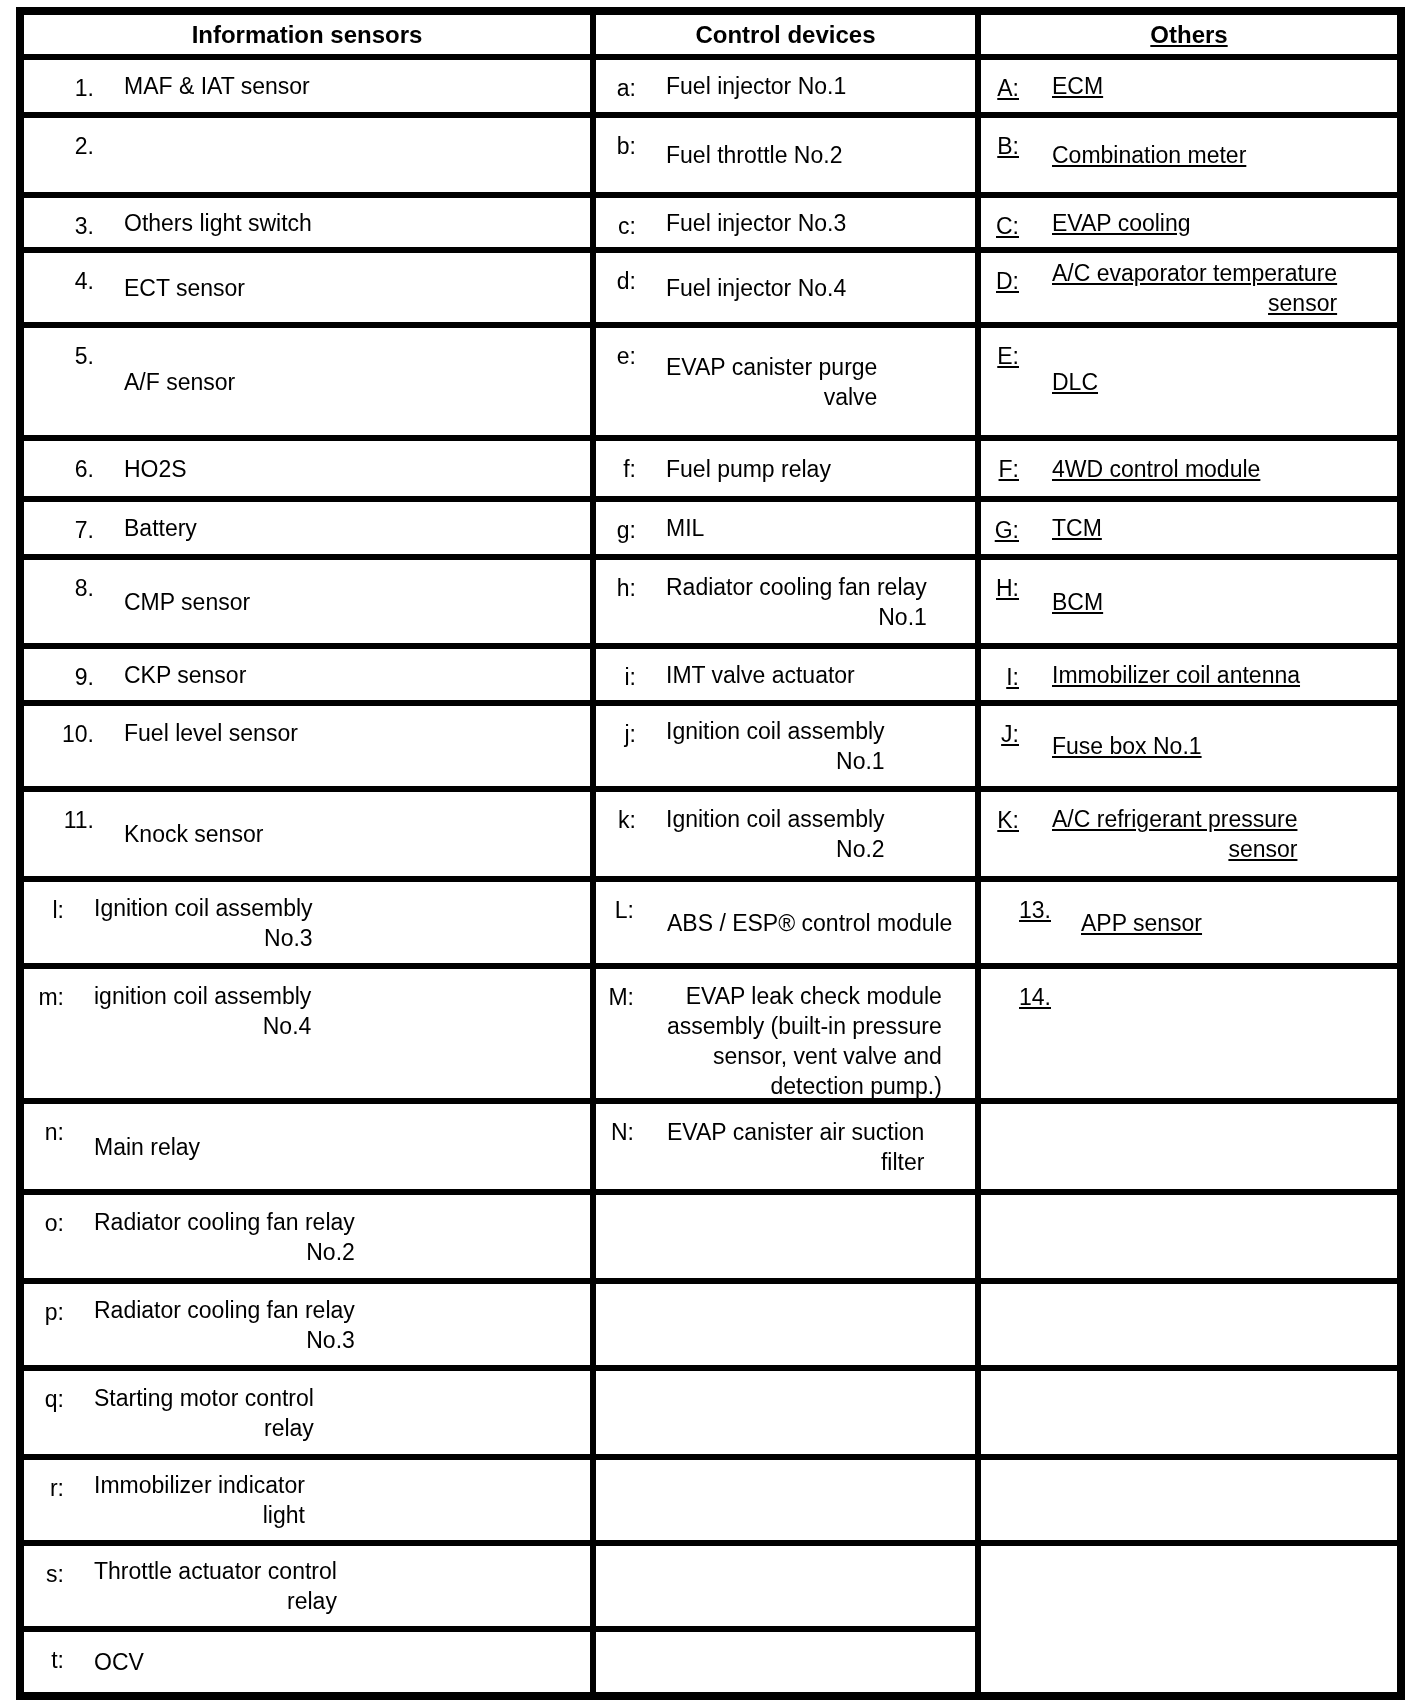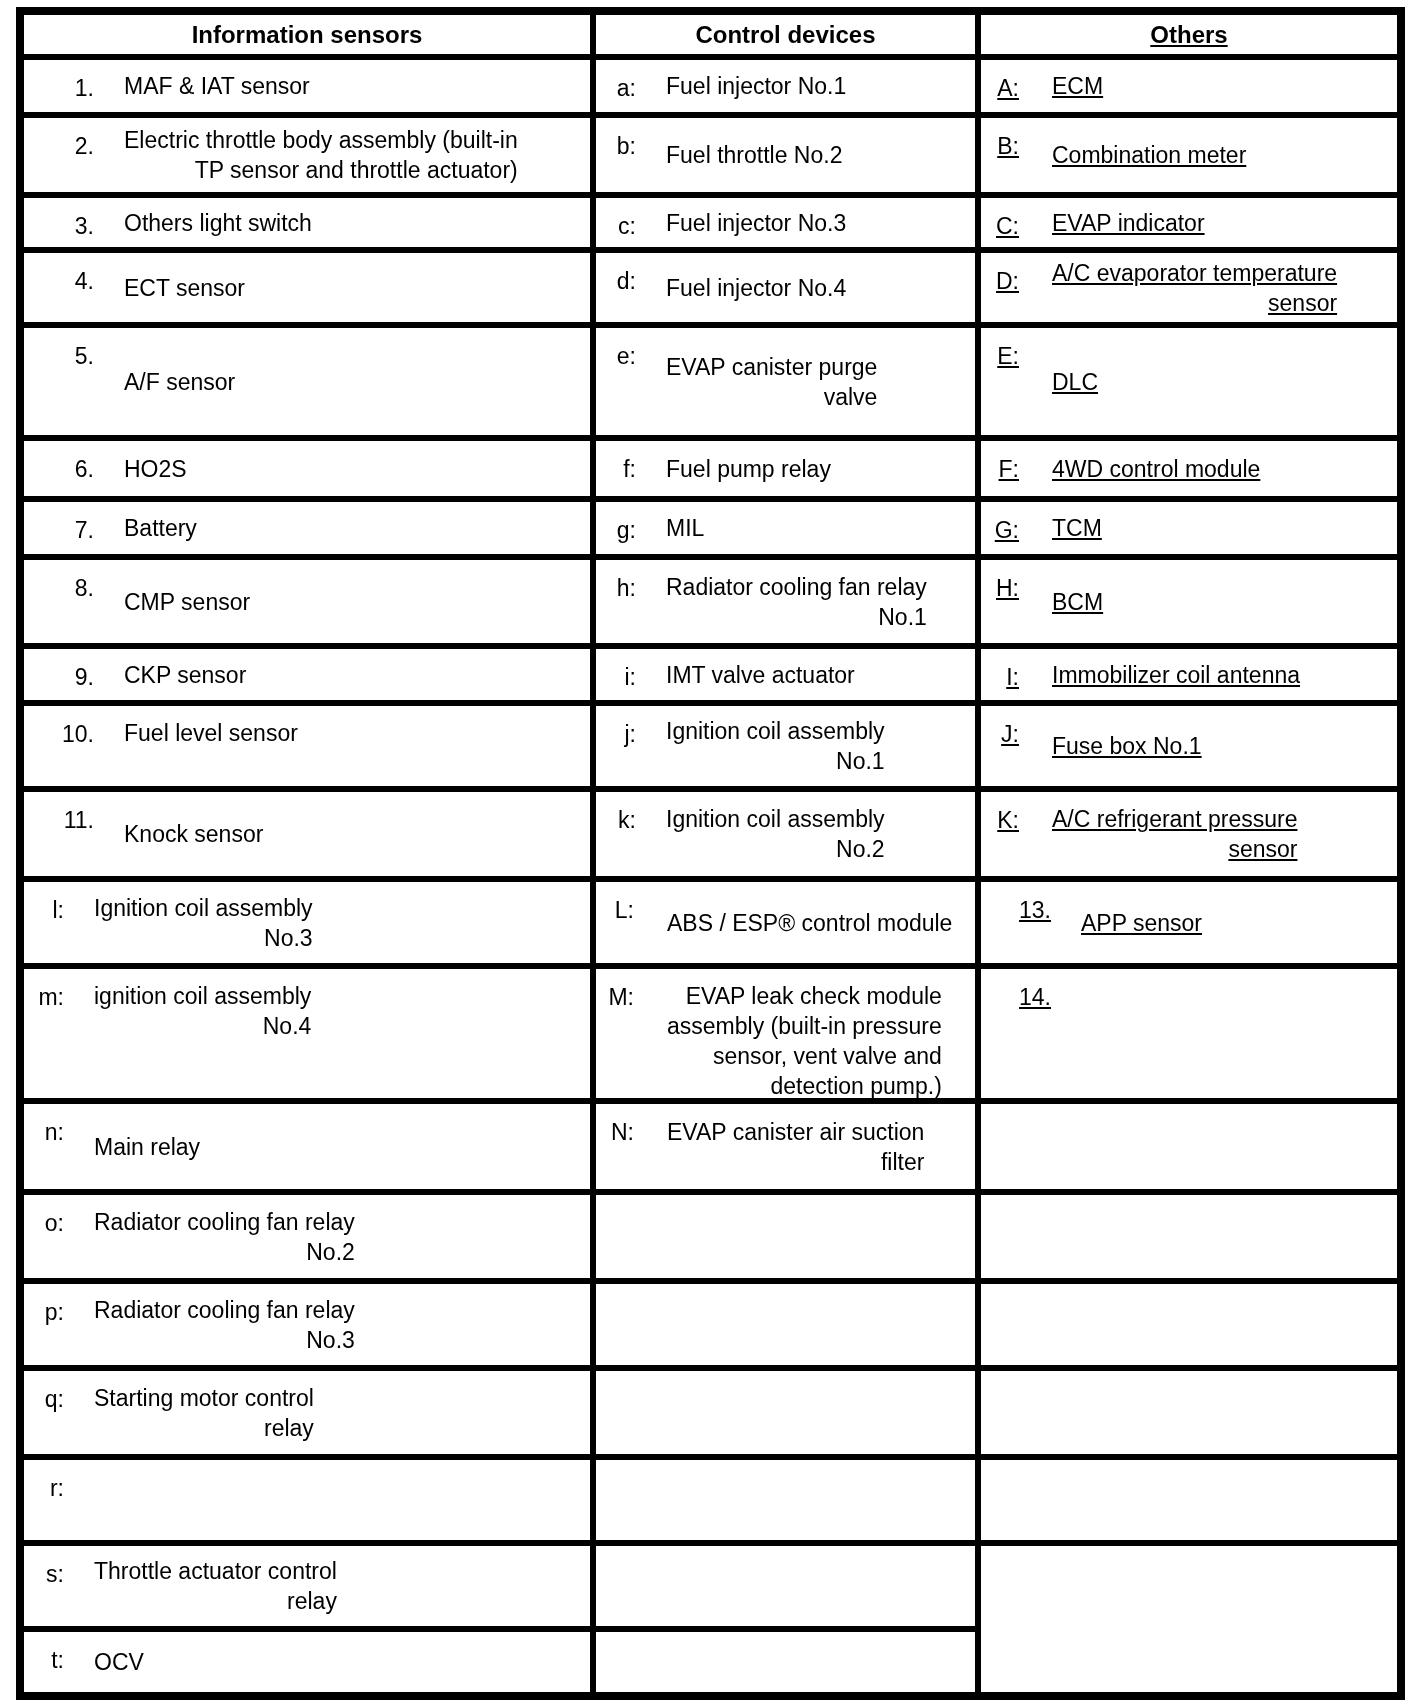--- a/index.html
+++ b/index.html
@@ -88,42 +88,40 @@
       <div class="cell body col-control">
     <span class="marker">a:</span>
     <span class="text">Fuel injector No.1</span>
   </div>
       <div class="cell body col-other">
     <span class="marker">A:</span>
     <span class="text">ECM</span>
   </div>
       <div class="cell body col-sensor">
     <span class="marker">2.</span>
-    <span class="text">Electric throttle body assembly (built-in
-TP sensor and throttle actuator)</span>
   </div>
       <div class="cell body col-control">
     <span class="marker">b:</span>
     <span class="text">Fuel throttle No.2</span>
   </div>
       <div class="cell body col-other">
     <span class="marker">B:</span>
     <span class="text">Combination meter</span>
   </div>
       <div class="cell body col-sensor">
     <span class="marker">3.</span>
     <span class="text">Others light switch</span>
   </div>
       <div class="cell body col-control">
     <span class="marker">c:</span>
     <span class="text">Fuel injector No.3</span>
   </div>
       <div class="cell body col-other">
     <span class="marker">C:</span>
-    <span class="text">EVAP indicator</span>
+    <span class="text">EVAP cooling</span>
   </div>
       <div class="cell body col-sensor">
     <span class="marker">4.</span>
     <span class="text">ECT sensor</span>
   </div>
       <div class="cell body col-control">
     <span class="marker">d:</span>
     <span class="text">Fuel injector No.4</span>
   </div>
       <div class="cell body col-other">
@@ -295,20 +293,22 @@
       <div class="cell body col-other empty">
     <span class="marker"></span>
     <span class="text"></span>
   </div>
       <div class="cell body col-sensor empty">
     <span class="marker"></span>
     <span class="text"></span>
   </div>
       <div class="cell body col-control">
     <span class="marker">r:</span>
+    <span class="text">Immobilizer indicator
+light</span>
   </div>
       <div class="cell body col-other empty">
     <span class="marker"></span>
     <span class="text"></span>
   </div>
       <div class="cell body col-sensor empty">
     <span class="marker"></span>
     <span class="text"></span>
   </div>
       <div class="cell body col-control">

